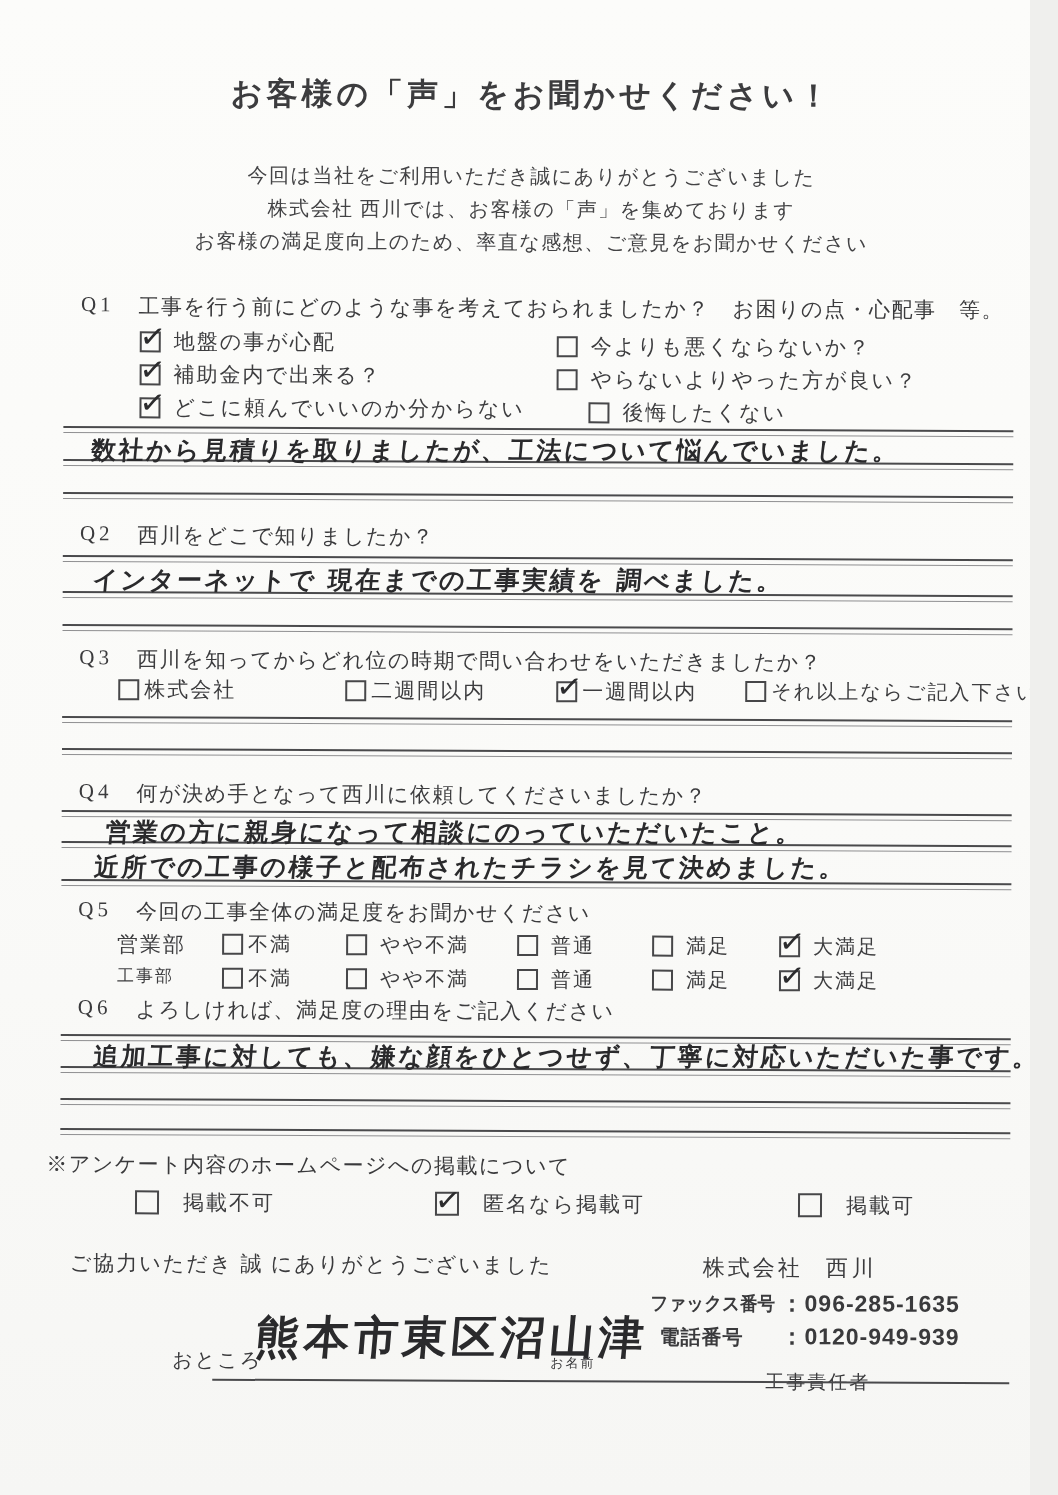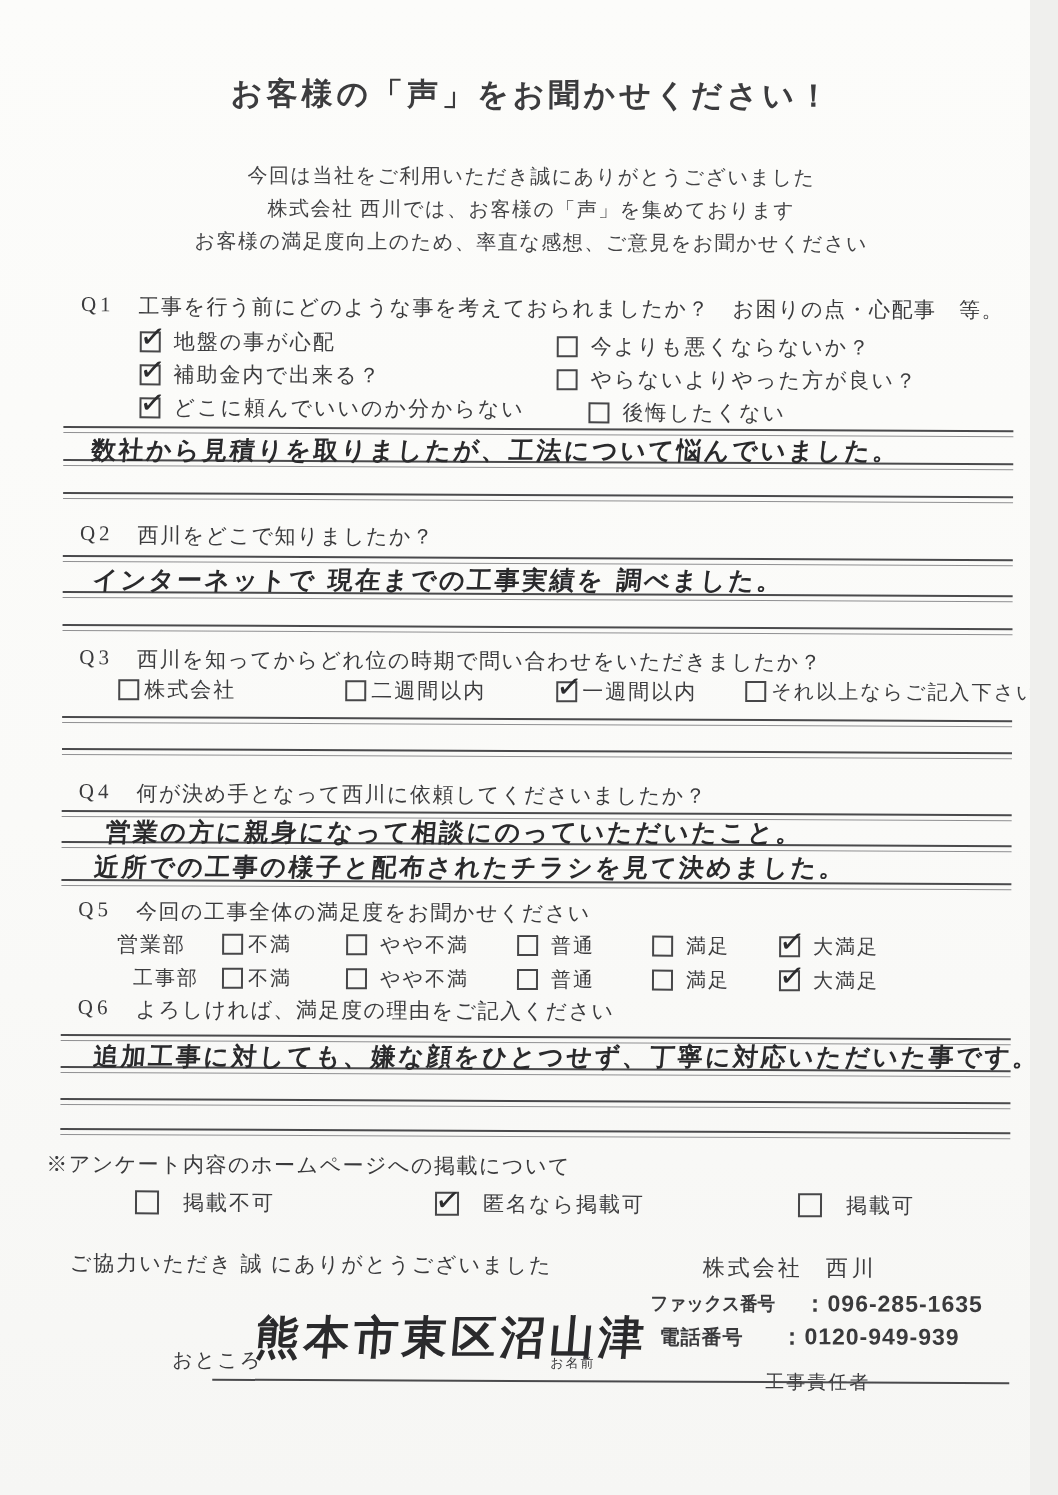--- a/index.html
+++ b/index.html
@@ -165,21 +165,21 @@
     <span class="cb" data-checked="false"></span>
     <span class="lbl">満足</span>
   </div>
   <div class="opt" style="left:780px;top:932px;font-size:20px;">
     <span class="cb" data-checked="true">
           <i class="tick">✓</i>
         </span>
     <span class="lbl">大満足</span>
   </div>
 
-  <div class="cell" style="left:118px;top:966px;font-size:20px;margin-left:16px;">工事部</div>
+  <div class="cell" style="left:118px;top:966px;font-size:17px;">工事部</div>
   <div class="opt tight" style="left:223px;top:966px;font-size:20px;">
     <span class="cb" data-checked="false"></span>
     <span class="lbl">不満</span>
   </div>
   <div class="opt" style="left:347px;top:966px;font-size:20px;">
     <span class="cb" data-checked="false"></span>
     <span class="lbl">やや不満</span>
   </div>
   <div class="opt" style="left:518px;top:966px;font-size:20px;">
     <span class="cb" data-checked="false"></span>
@@ -219,21 +219,21 @@
   </div>
   <div class="opt" style="left:800px;top:1190px;">
     <span class="cb big" data-checked="false"></span>
     <span class="lbl" style="margin-left:24px;">掲載可</span>
   </div>
 
   <div class="abs" style="left:72px;top:1251px;font-size:21px;letter-spacing:2px;">ご協力いただき 誠 にありがとうございました</div>
   <div class="abs" style="left:705px;top:1252px;font-size:22px;letter-spacing:3px;">株式会社</div>
   <div class="abs" style="left:828px;top:1252px;font-size:22px;letter-spacing:4px;">西川</div>
   <div class="abs gothic" style="left:653px;top:1290px;font-size:19px;transform:scaleX(0.92);transform-origin:left;">ファックス番号</div>
-  <div class="abs gothic" style="left:783px;top:1287px;font-size:23px;letter-spacing:1px;margin-left:23px;">：096-285-1635</div>
+  <div class="abs gothic" style="left:783px;top:1287px;font-size:23px;letter-spacing:1px;">：096-285-1635</div>
   <div class="abs gothic" style="left:662px;top:1323px;font-size:20px;letter-spacing:1px;">電話番号</div>
   <div class="abs gothic" style="left:783px;top:1320px;font-size:23px;letter-spacing:1px;">：0120-949-939</div>
   <div class="abs" style="left:175px;top:1348px;font-size:20px;letter-spacing:2px;">おところ</div>
   <div class="hand big" style="left:258px;top:1308px;">熊本市東区沼山津</div>
   <div class="abs" style="left:553px;top:1354px;font-size:13px;letter-spacing:2px;">お名前</div>
   <div class="abs" style="left:768px;top:1356px;font-size:19px;letter-spacing:2px;margin-top:12px;">工事責任者</div>
   <div class="fline" style="left:215px;top:1380px;width:797px;"></div>
 
 </div>
 </div>

